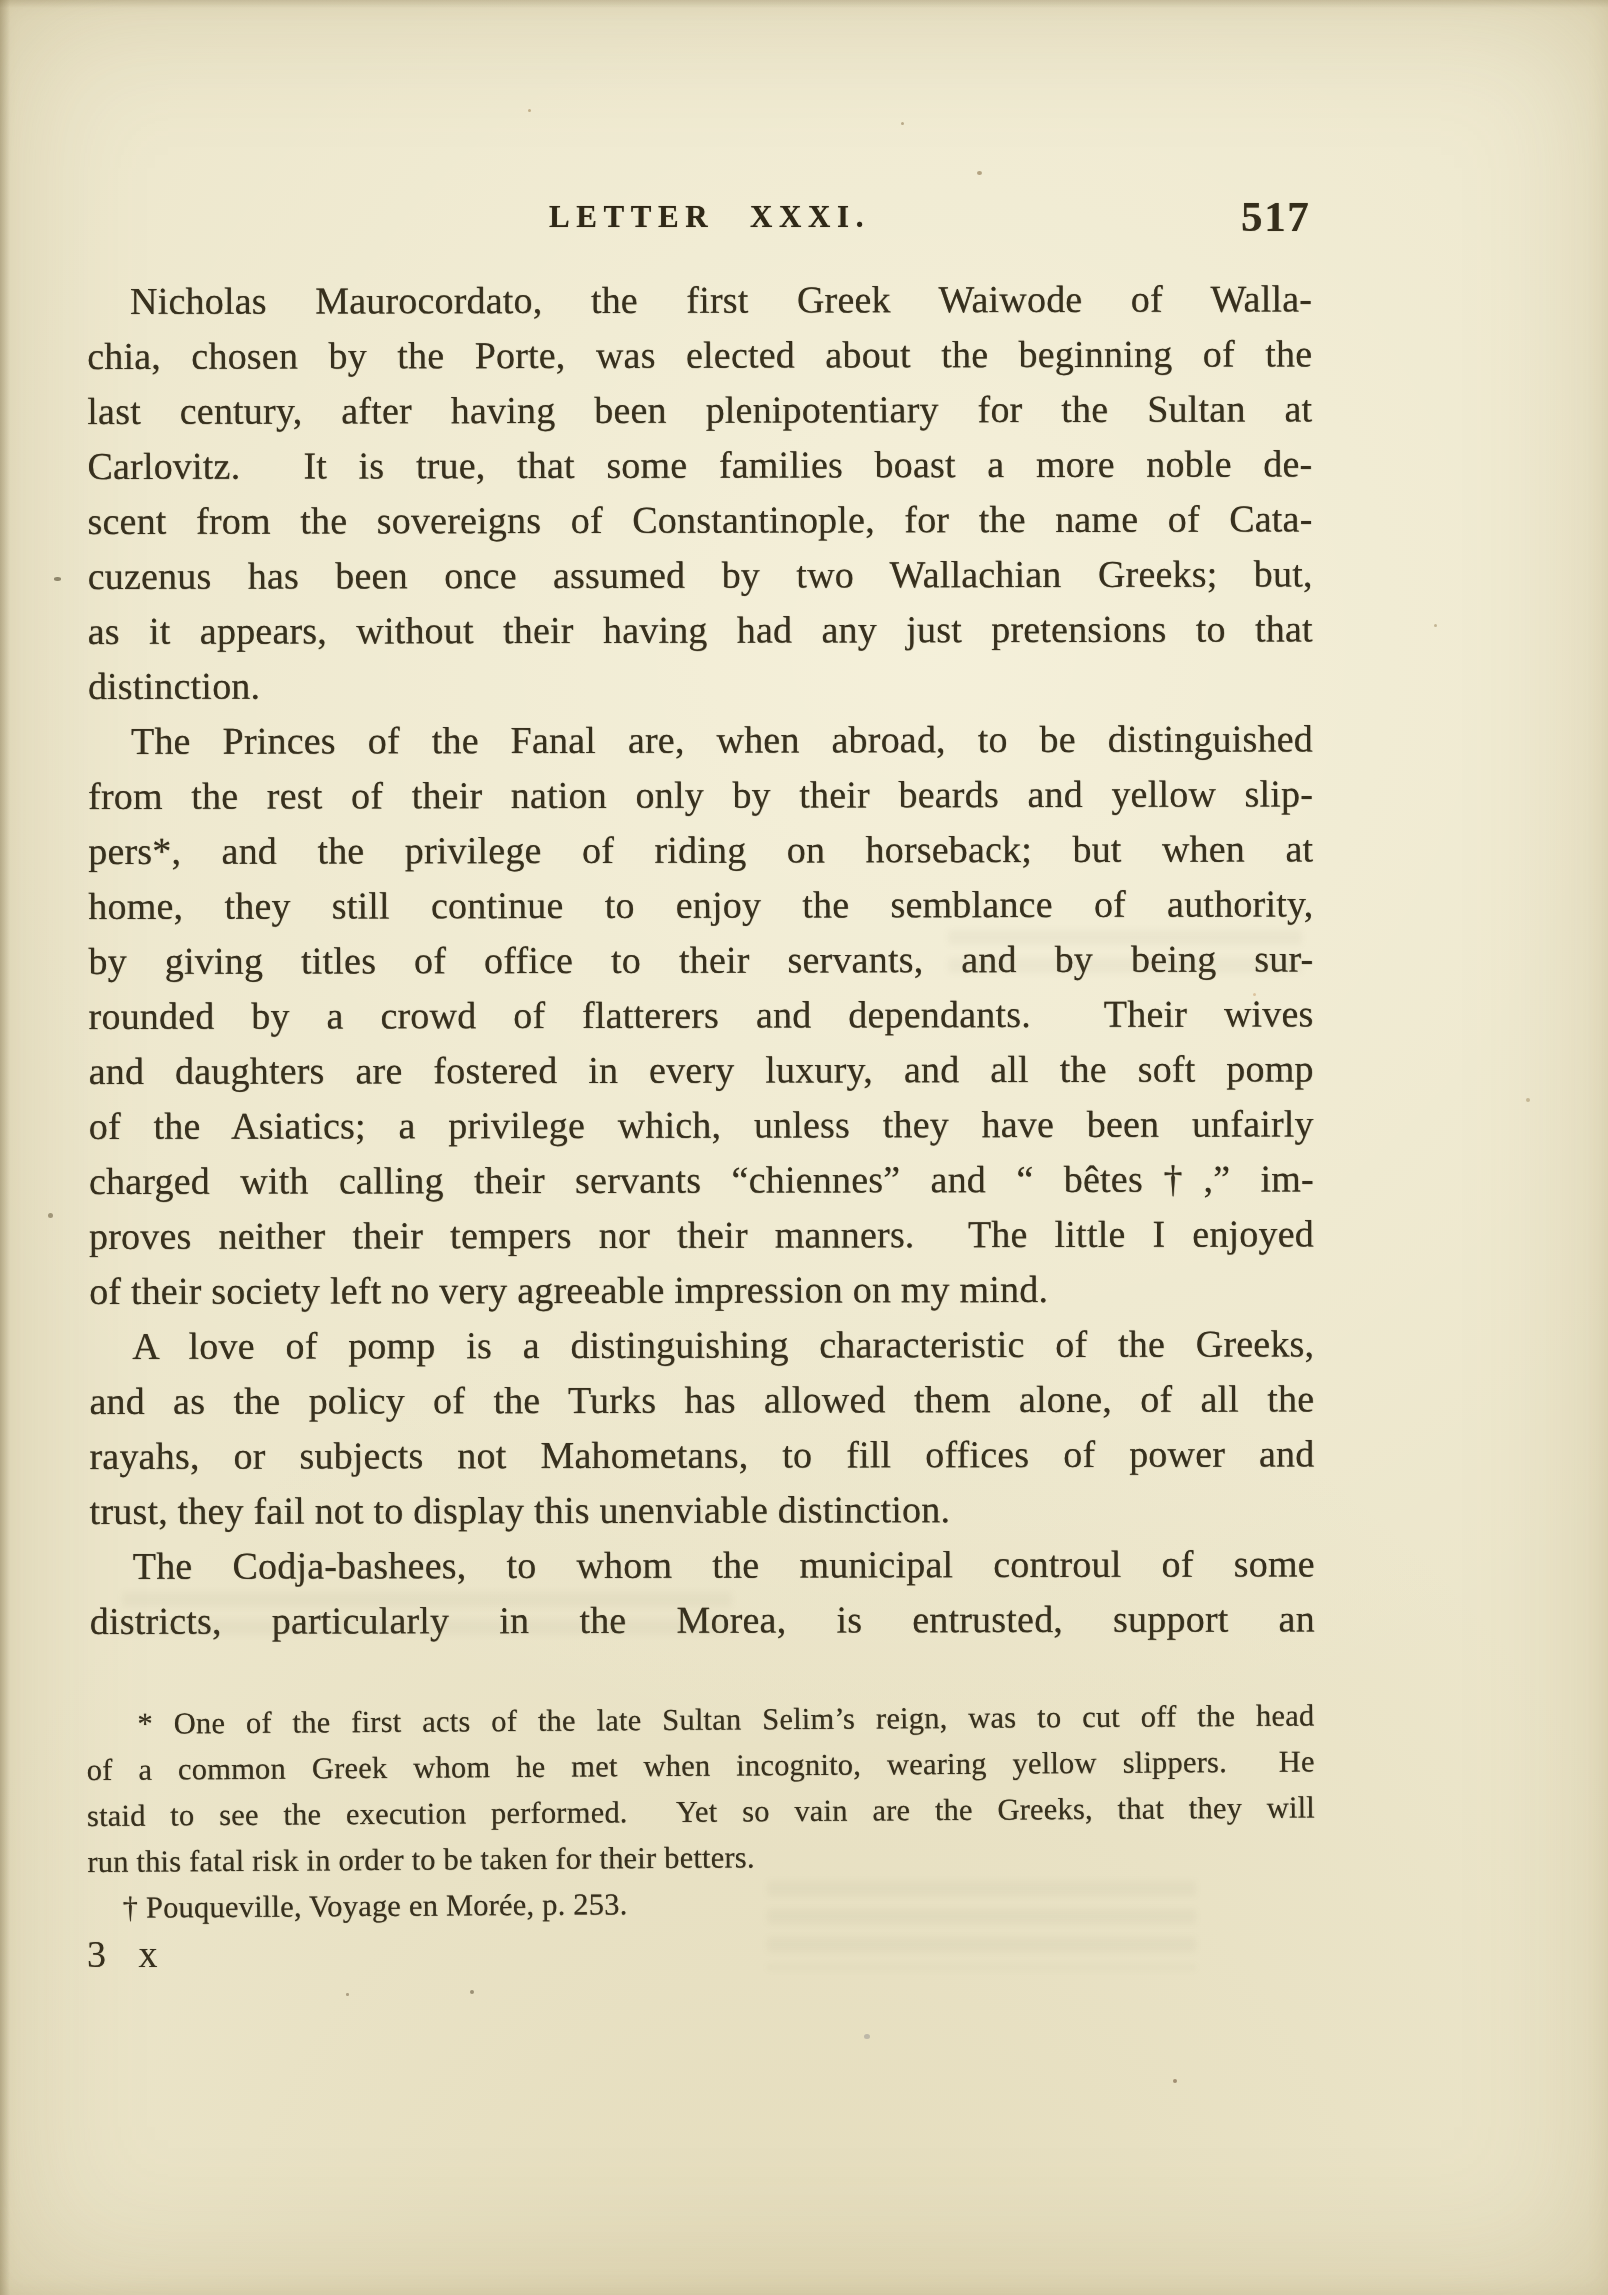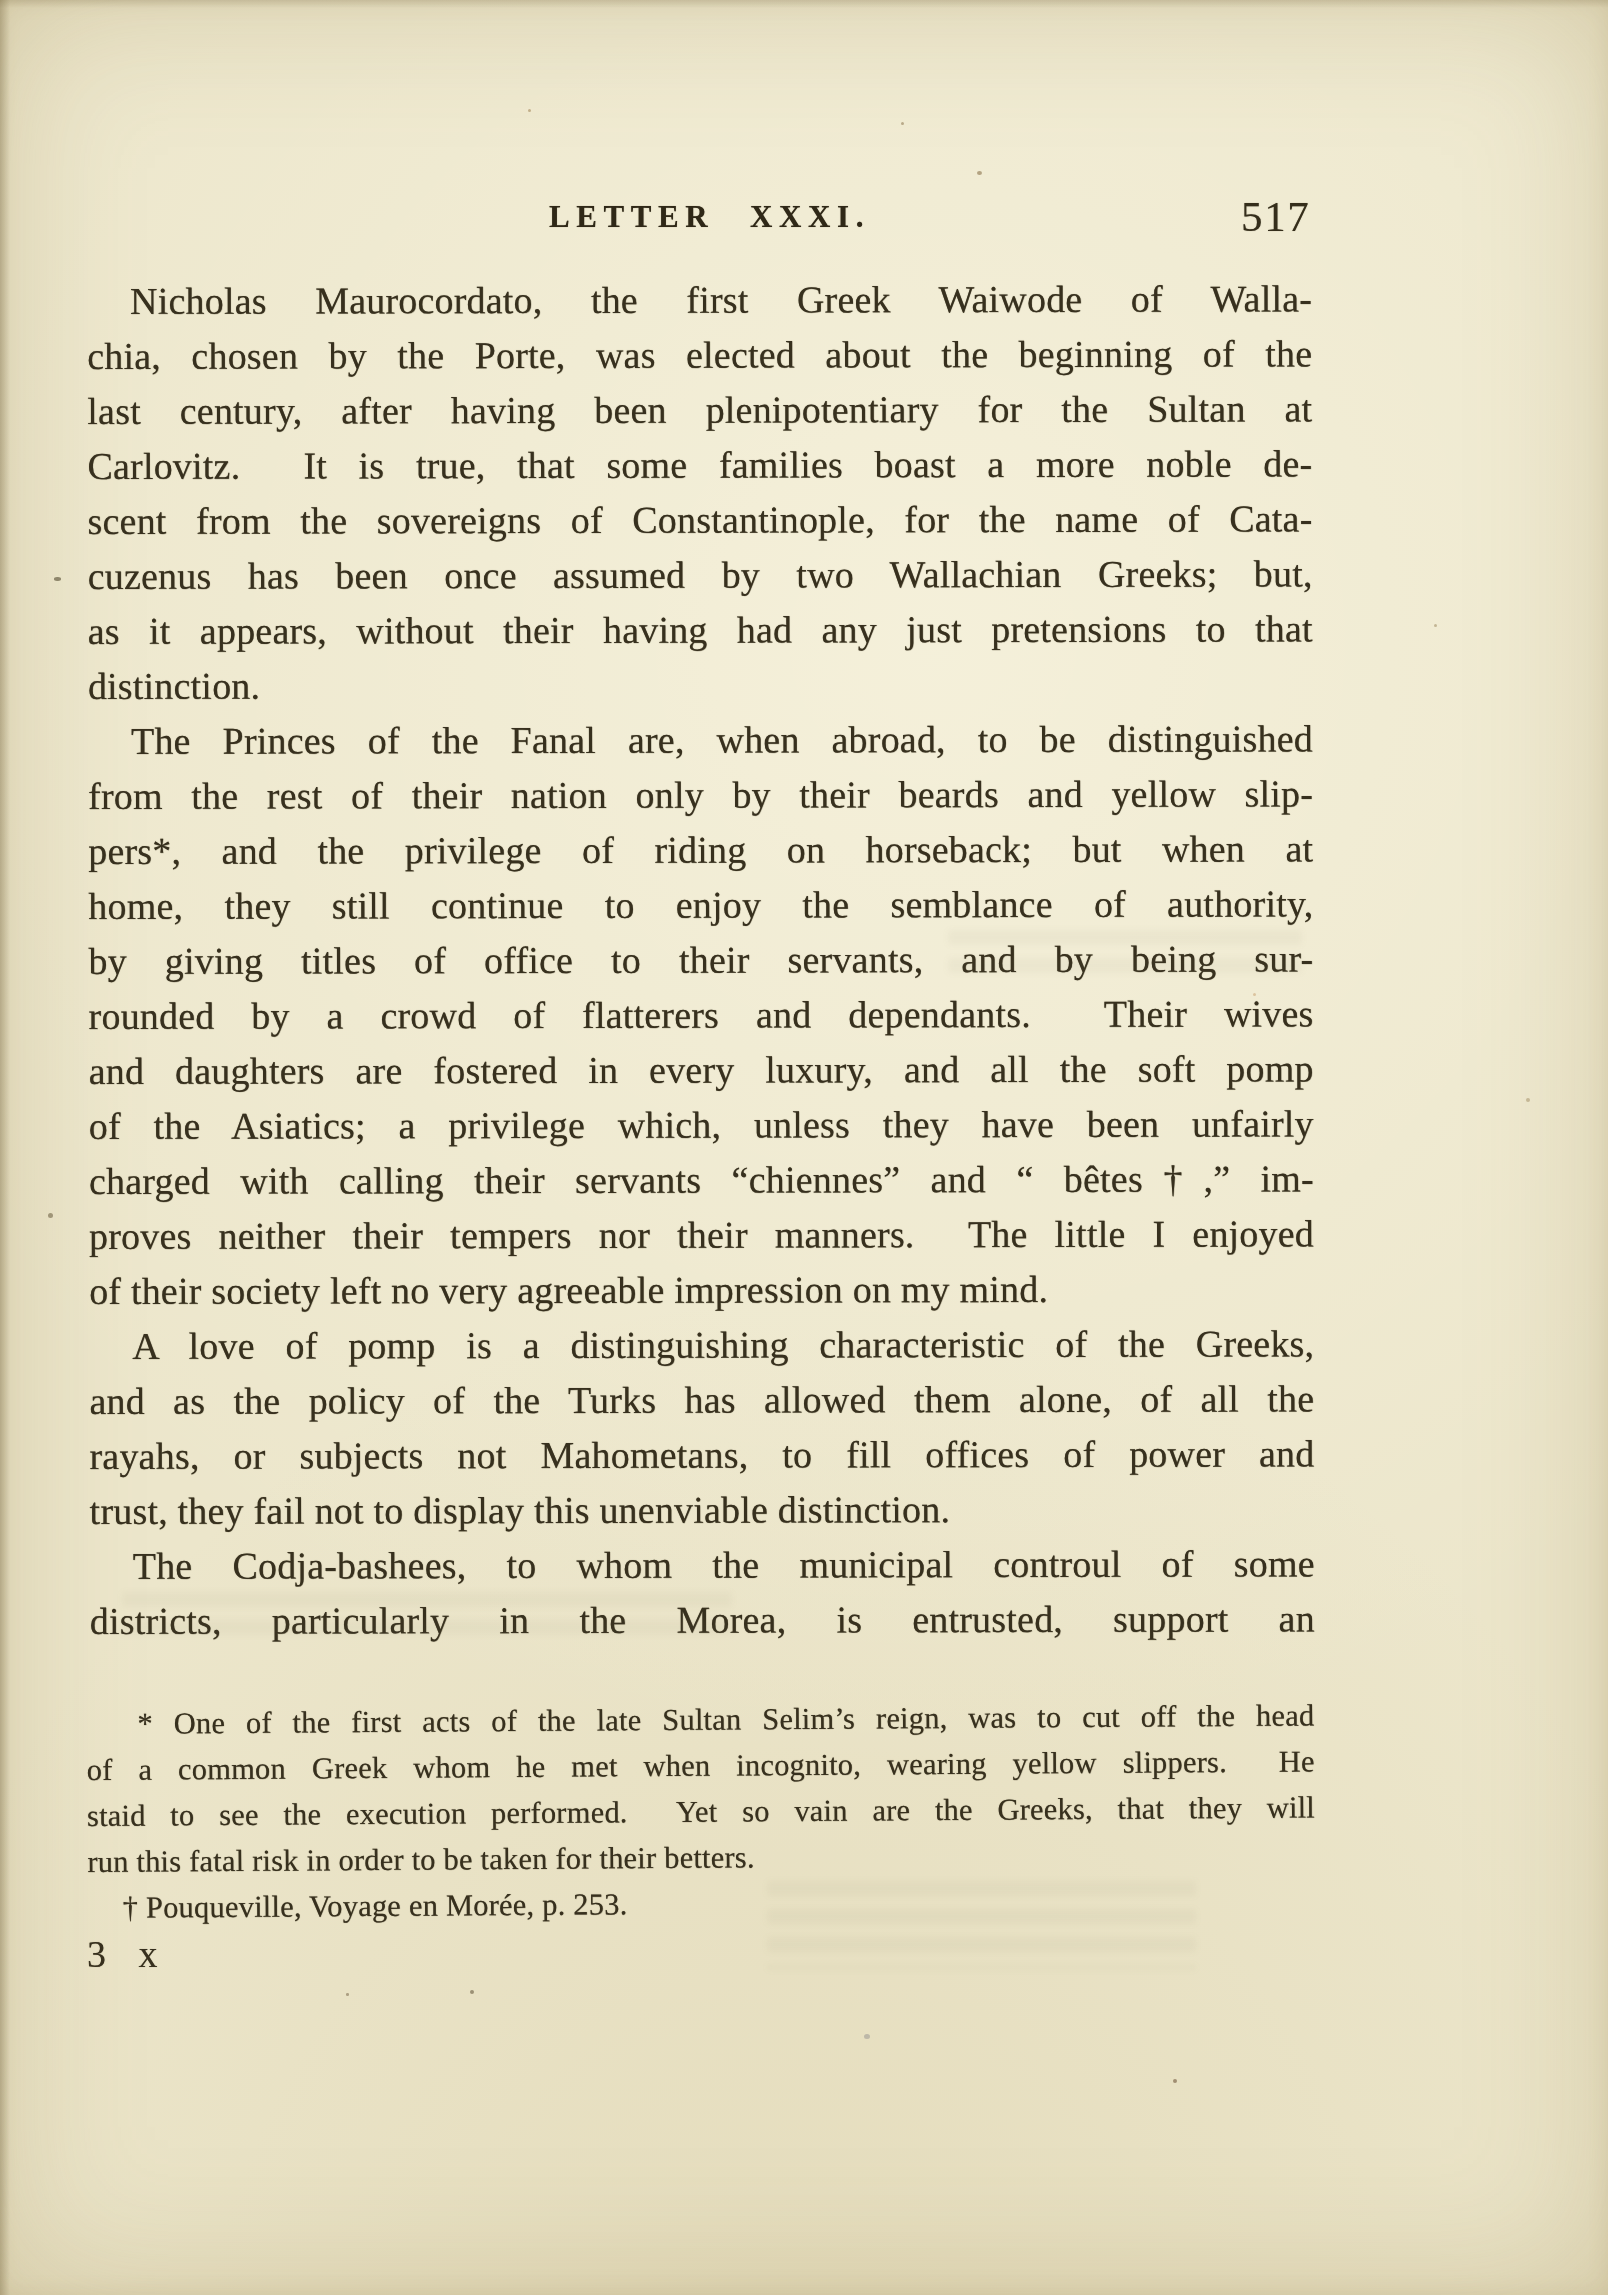--- a/index.html
+++ b/index.html
@@ -34,20 +34,21 @@
     font-size:31px; font-weight:bold;
     letter-spacing:6.6px; word-spacing:21.4px;
     color:#2f2817;
     text-shadow:0 0 0.8px rgba(50,42,22,0.6);
   }
   .head-page-num {
     position:absolute; right:1.6px; top:-6.6px;
     font-size:43px; letter-spacing:1.6px;
     color:#352e1b;
     text-shadow:0 0 0.8px rgba(50,42,22,0.55);
+    font-weight:bold;
   }
 
   .body-text {
     position:absolute; left:87px; top:274px; width:1225px;
     transform:rotate(-0.12deg); transform-origin:left top;
   }
   .line {
     font-size:38px; line-height:55px; height:55px;
     letter-spacing:0.2px;
     text-align:justify; text-align-last:justify;

